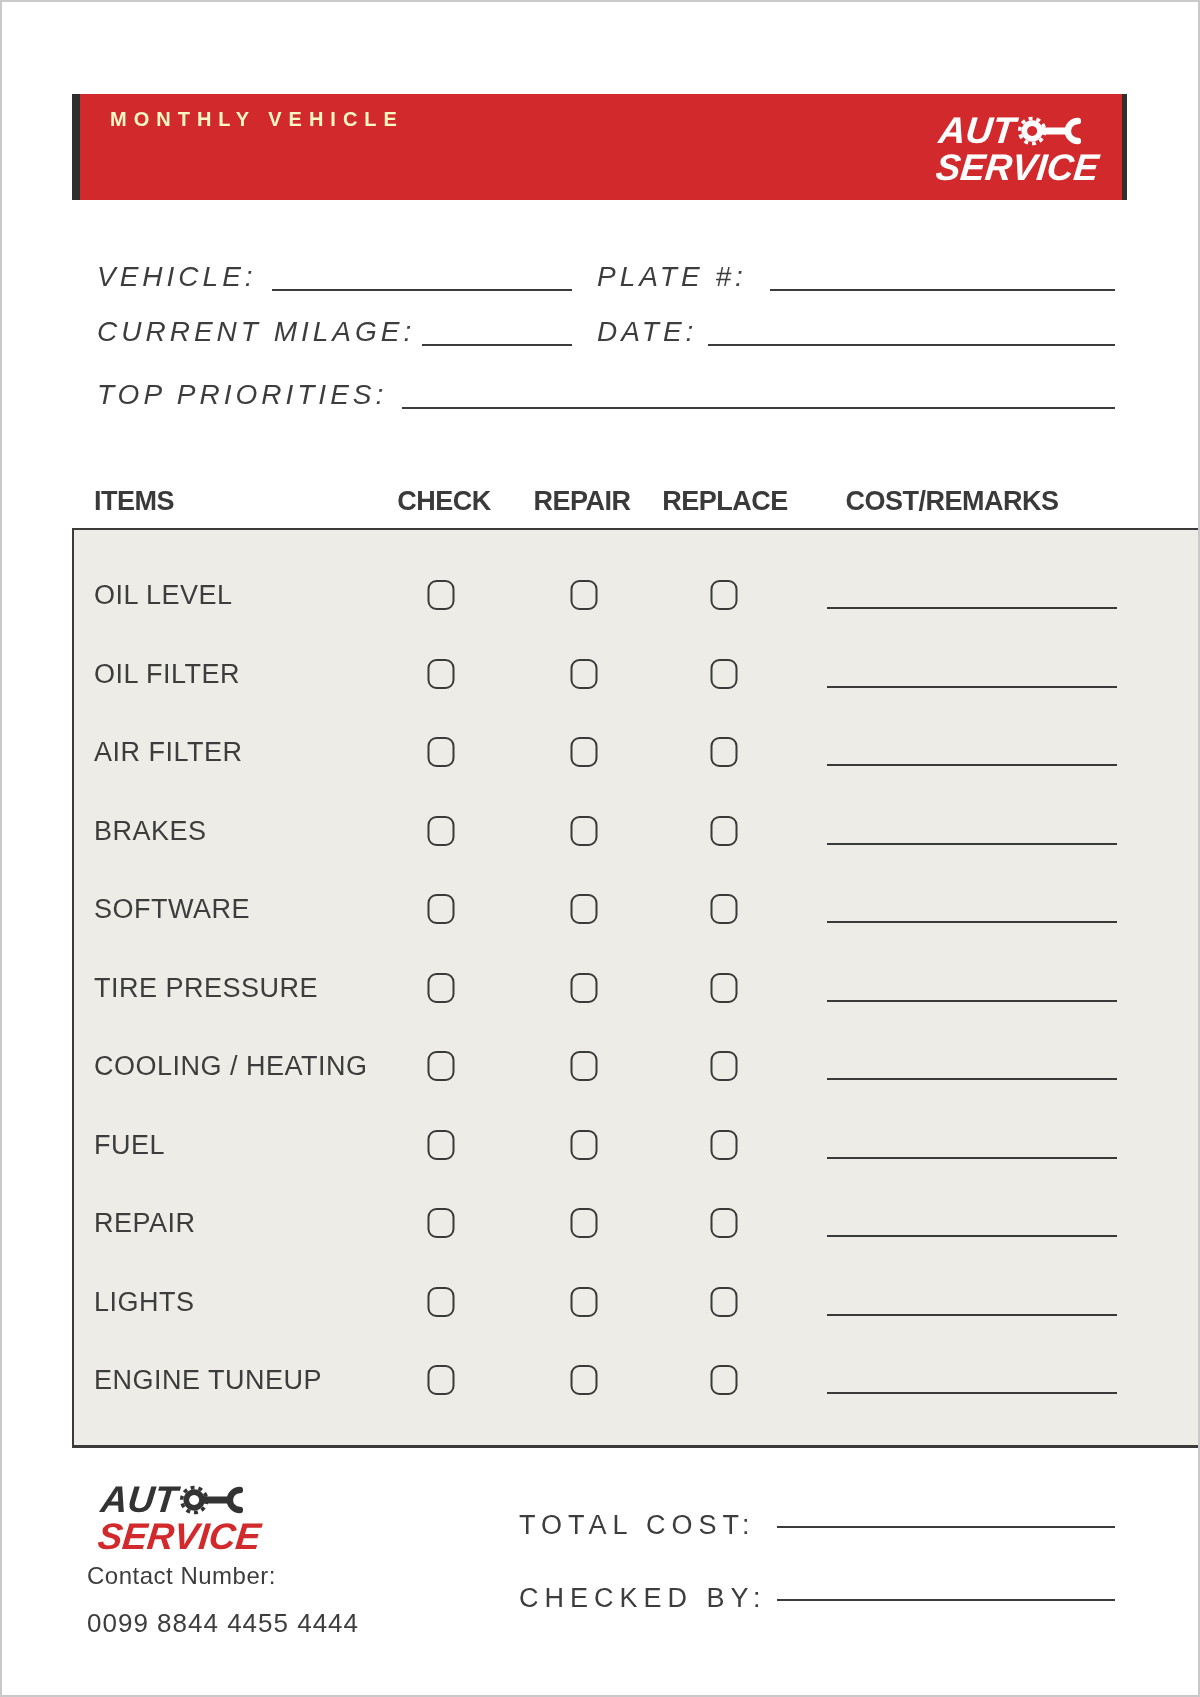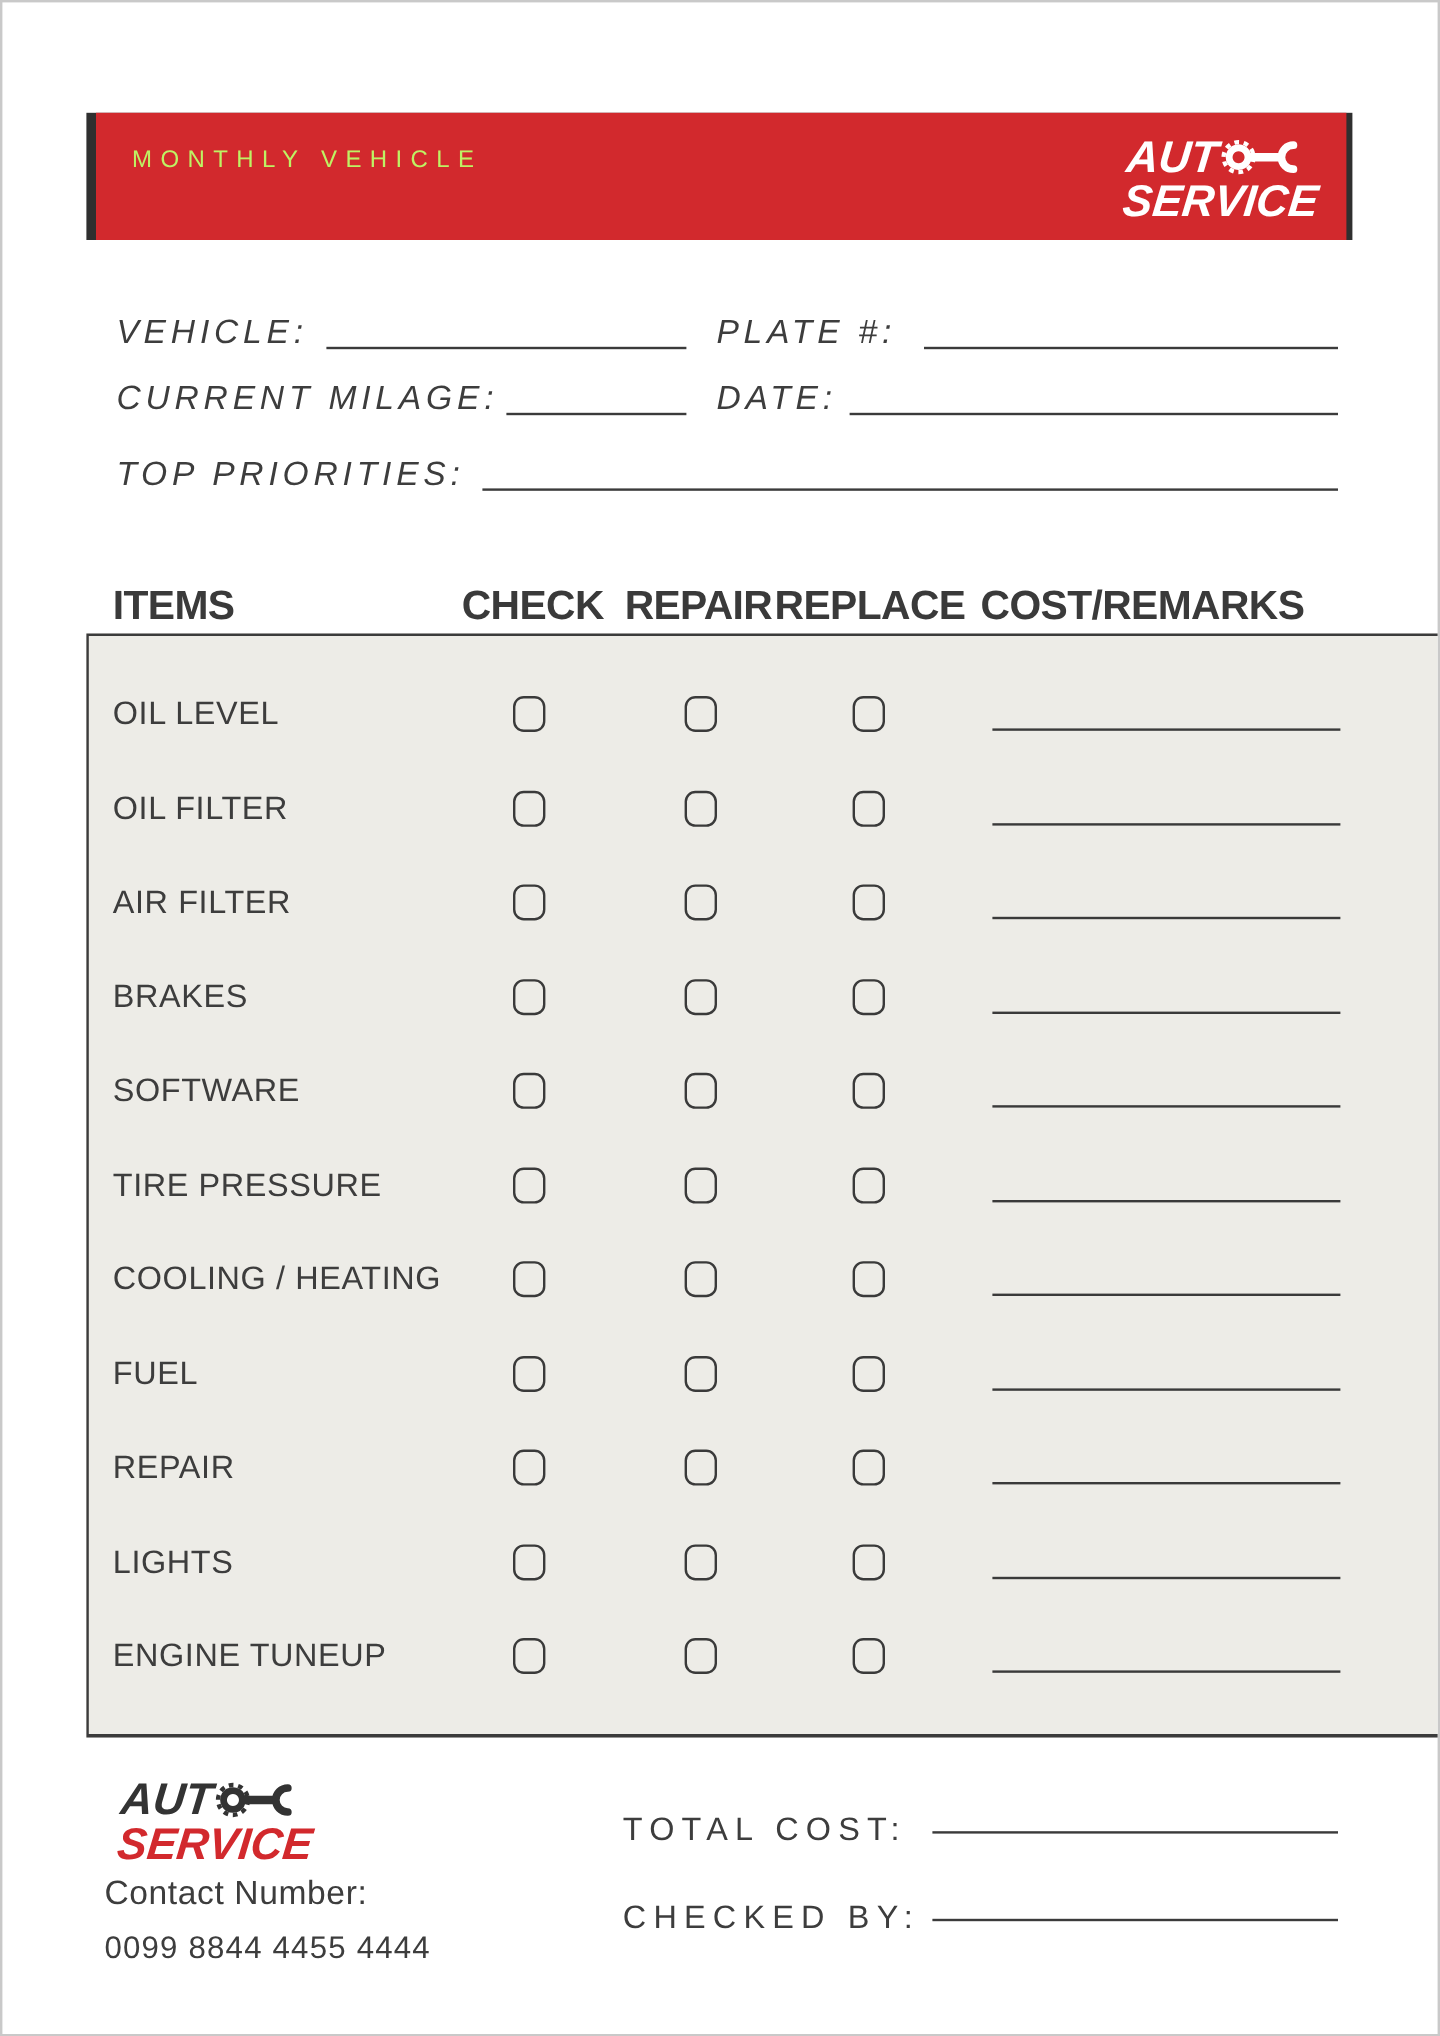--- a/index.html
+++ b/index.html
@@ -11,49 +11,49 @@
   }
   *{margin:0;padding:0;box-sizing:border-box;}
   body{background:#fff;font-family:"Liberation Sans", sans-serif;}
   .page{
     position:relative;width:1200px;height:1697px;background:#fff;
     border:2px solid #c9c9c9;overflow:hidden;
   }
   
   .banner{position:absolute;left:70px;top:92px;width:1055px;height:106px;background:var(--dark);}
   .banner-red{position:absolute;left:8px;right:5px;top:0;bottom:0;background:var(--red);}
-  .kicker{position:absolute;left:30px;top:14px;font-size:20px;font-weight:400;letter-spacing:7px;color:#bef264;white-space:nowrap;margin-top:14px;}
+  .kicker{position:absolute;left:30px;top:14px;font-size:20px;font-weight:700;letter-spacing:7px;color:#fef9c3;white-space:nowrap;}
   .title{position:absolute;left:28px;top:36px;font-size:45px;font-weight:500;letter-spacing:1px;color:#ffffff;white-space:nowrap;}
   
   .logo{position:absolute;display:flex;flex-direction:column;align-items:center;line-height:1;}
   .logo .l1{display:flex;align-items:center;gap:2px;}
   .logo .word{font-size:37px;font-weight:700;font-style:italic;letter-spacing:0;transform:skewX(-6deg);white-space:nowrap;}
   .logo svg{display:block;margin-left:-2px;}
   .logo-header{right:24px;top:18px;color:#ffffff;}
   .logo-header .word{color:#ffffff;}
   .logo-footer{left:96px;top:1479px;color:#333333;}
   .logo-footer .w1{color:#333333;}
   .logo-footer .w2{color:var(--red);}
   
   .flabel{position:absolute;font-size:28px;font-weight:400;letter-spacing:4px;color:var(--ink);white-space:nowrap;transform:translateY(-50%);font-style:italic;}
   .fline{position:absolute;border-top:2px solid var(--line);height:0;}
   
-  .chead{position:absolute;top:484px;font-size:34px;font-weight:700;letter-spacing:-0.5px;color:#3a3a3a;white-space:nowrap;}
+  .chead{position:absolute;top:484px;font-size:27px;font-weight:700;letter-spacing:-0.5px;color:#3a3a3a;white-space:nowrap;}
   .chead.ctr{transform:translateX(-50%);}
   
   .panel{
     position:absolute;left:70px;top:526px;width:1198px;height:920px;
     background:var(--panel);border:2px solid var(--line);border-bottom-width:3px;
   }
   .row{position:absolute;left:0;width:100%;height:0;}
   .item-label{position:absolute;left:20px;transform:translateY(-50%);font-size:27px;letter-spacing:0.5px;color:var(--ink);white-space:nowrap;}
   .cb{position:absolute;transform:translate(-50%,-50%);width:27px;height:30px;border:2px solid #3a3a3a;border-radius:9px;background:transparent;}
   .cost-line{position:absolute;left:753px;width:290px;top:12px;border-top:2px solid #3a3a3a;height:0;}
   
-  .contact-label{position:absolute;left:85px;top:1560px;font-size:28px;color:var(--ink);letter-spacing:0.5px;}
+  .contact-label{position:absolute;left:85px;top:1560px;font-size:24px;color:var(--ink);letter-spacing:0.5px;}
   .contact-phone{position:absolute;left:85px;top:1590px;font-size:26px;color:var(--ink);letter-spacing:1px;margin-top:16px;}
   .sig-label{position:absolute;left:517px;font-size:27px;letter-spacing:6px;color:var(--ink);white-space:nowrap;transform:translateY(-50%);}
   .sig-line{position:absolute;left:775px;width:338px;border-top:2px solid var(--line);height:0;}
 </style>
 </head>
 <body>
 
 <div class="page">
 
   <div class="banner">

